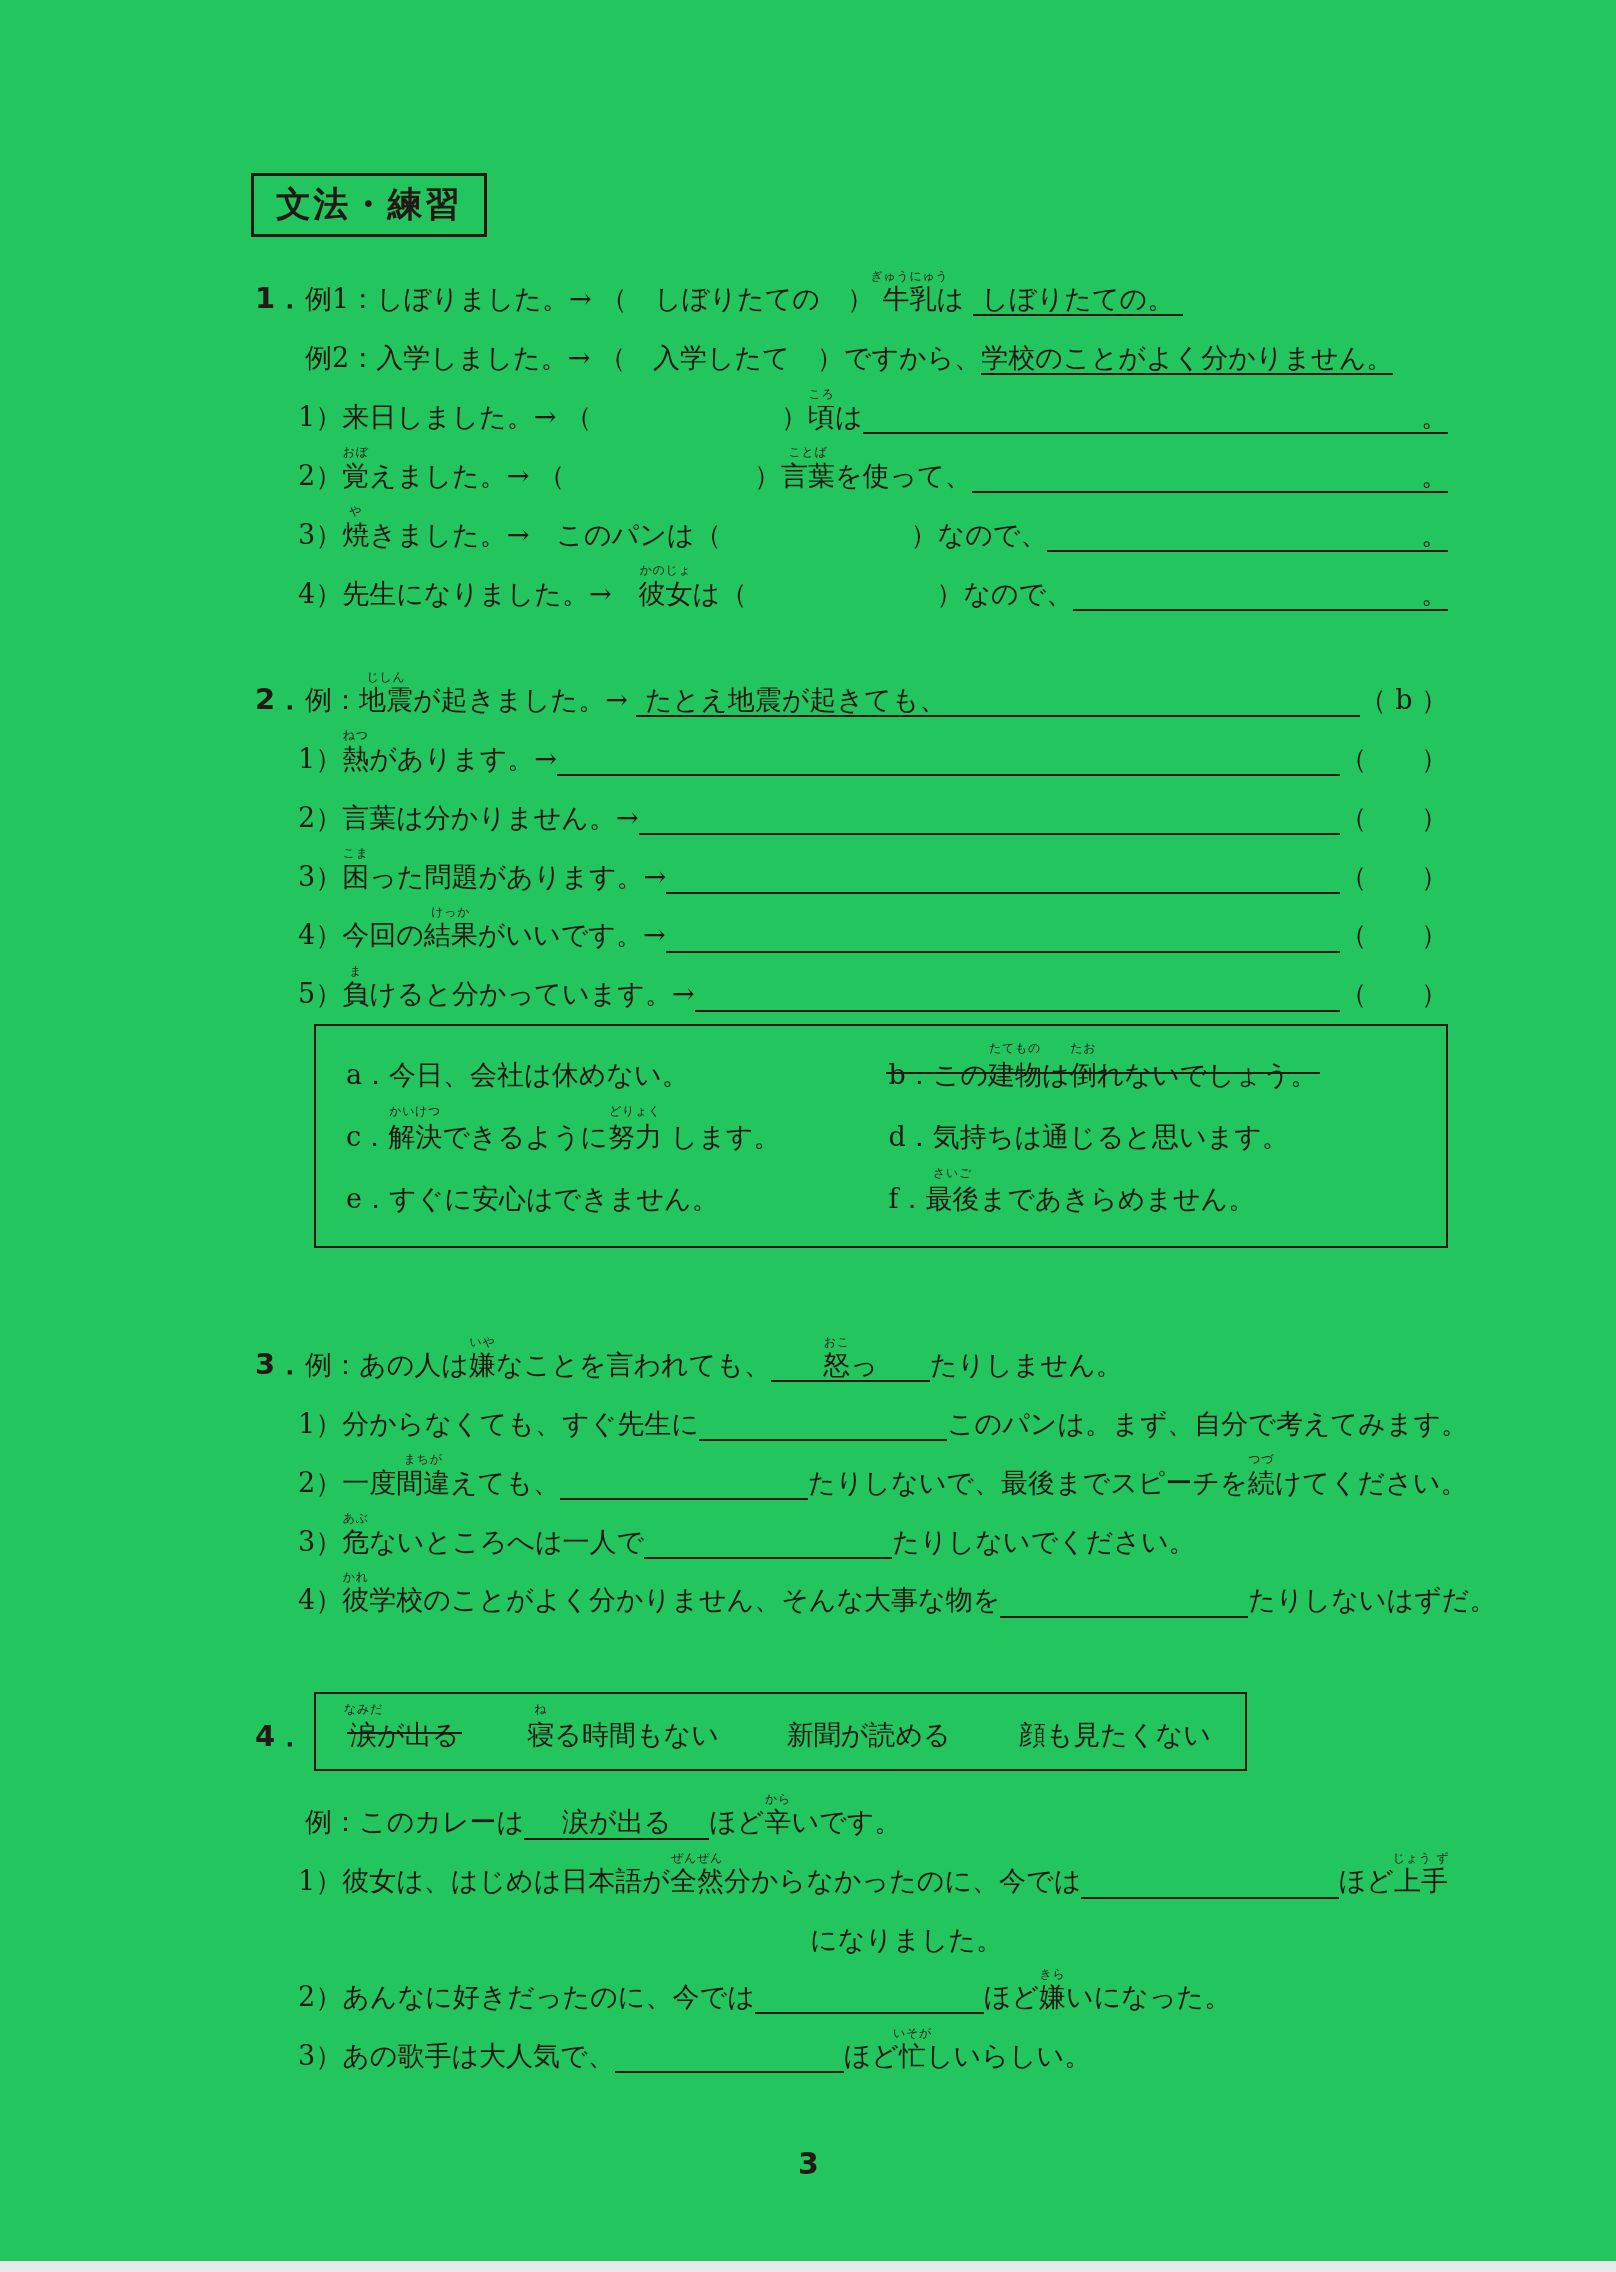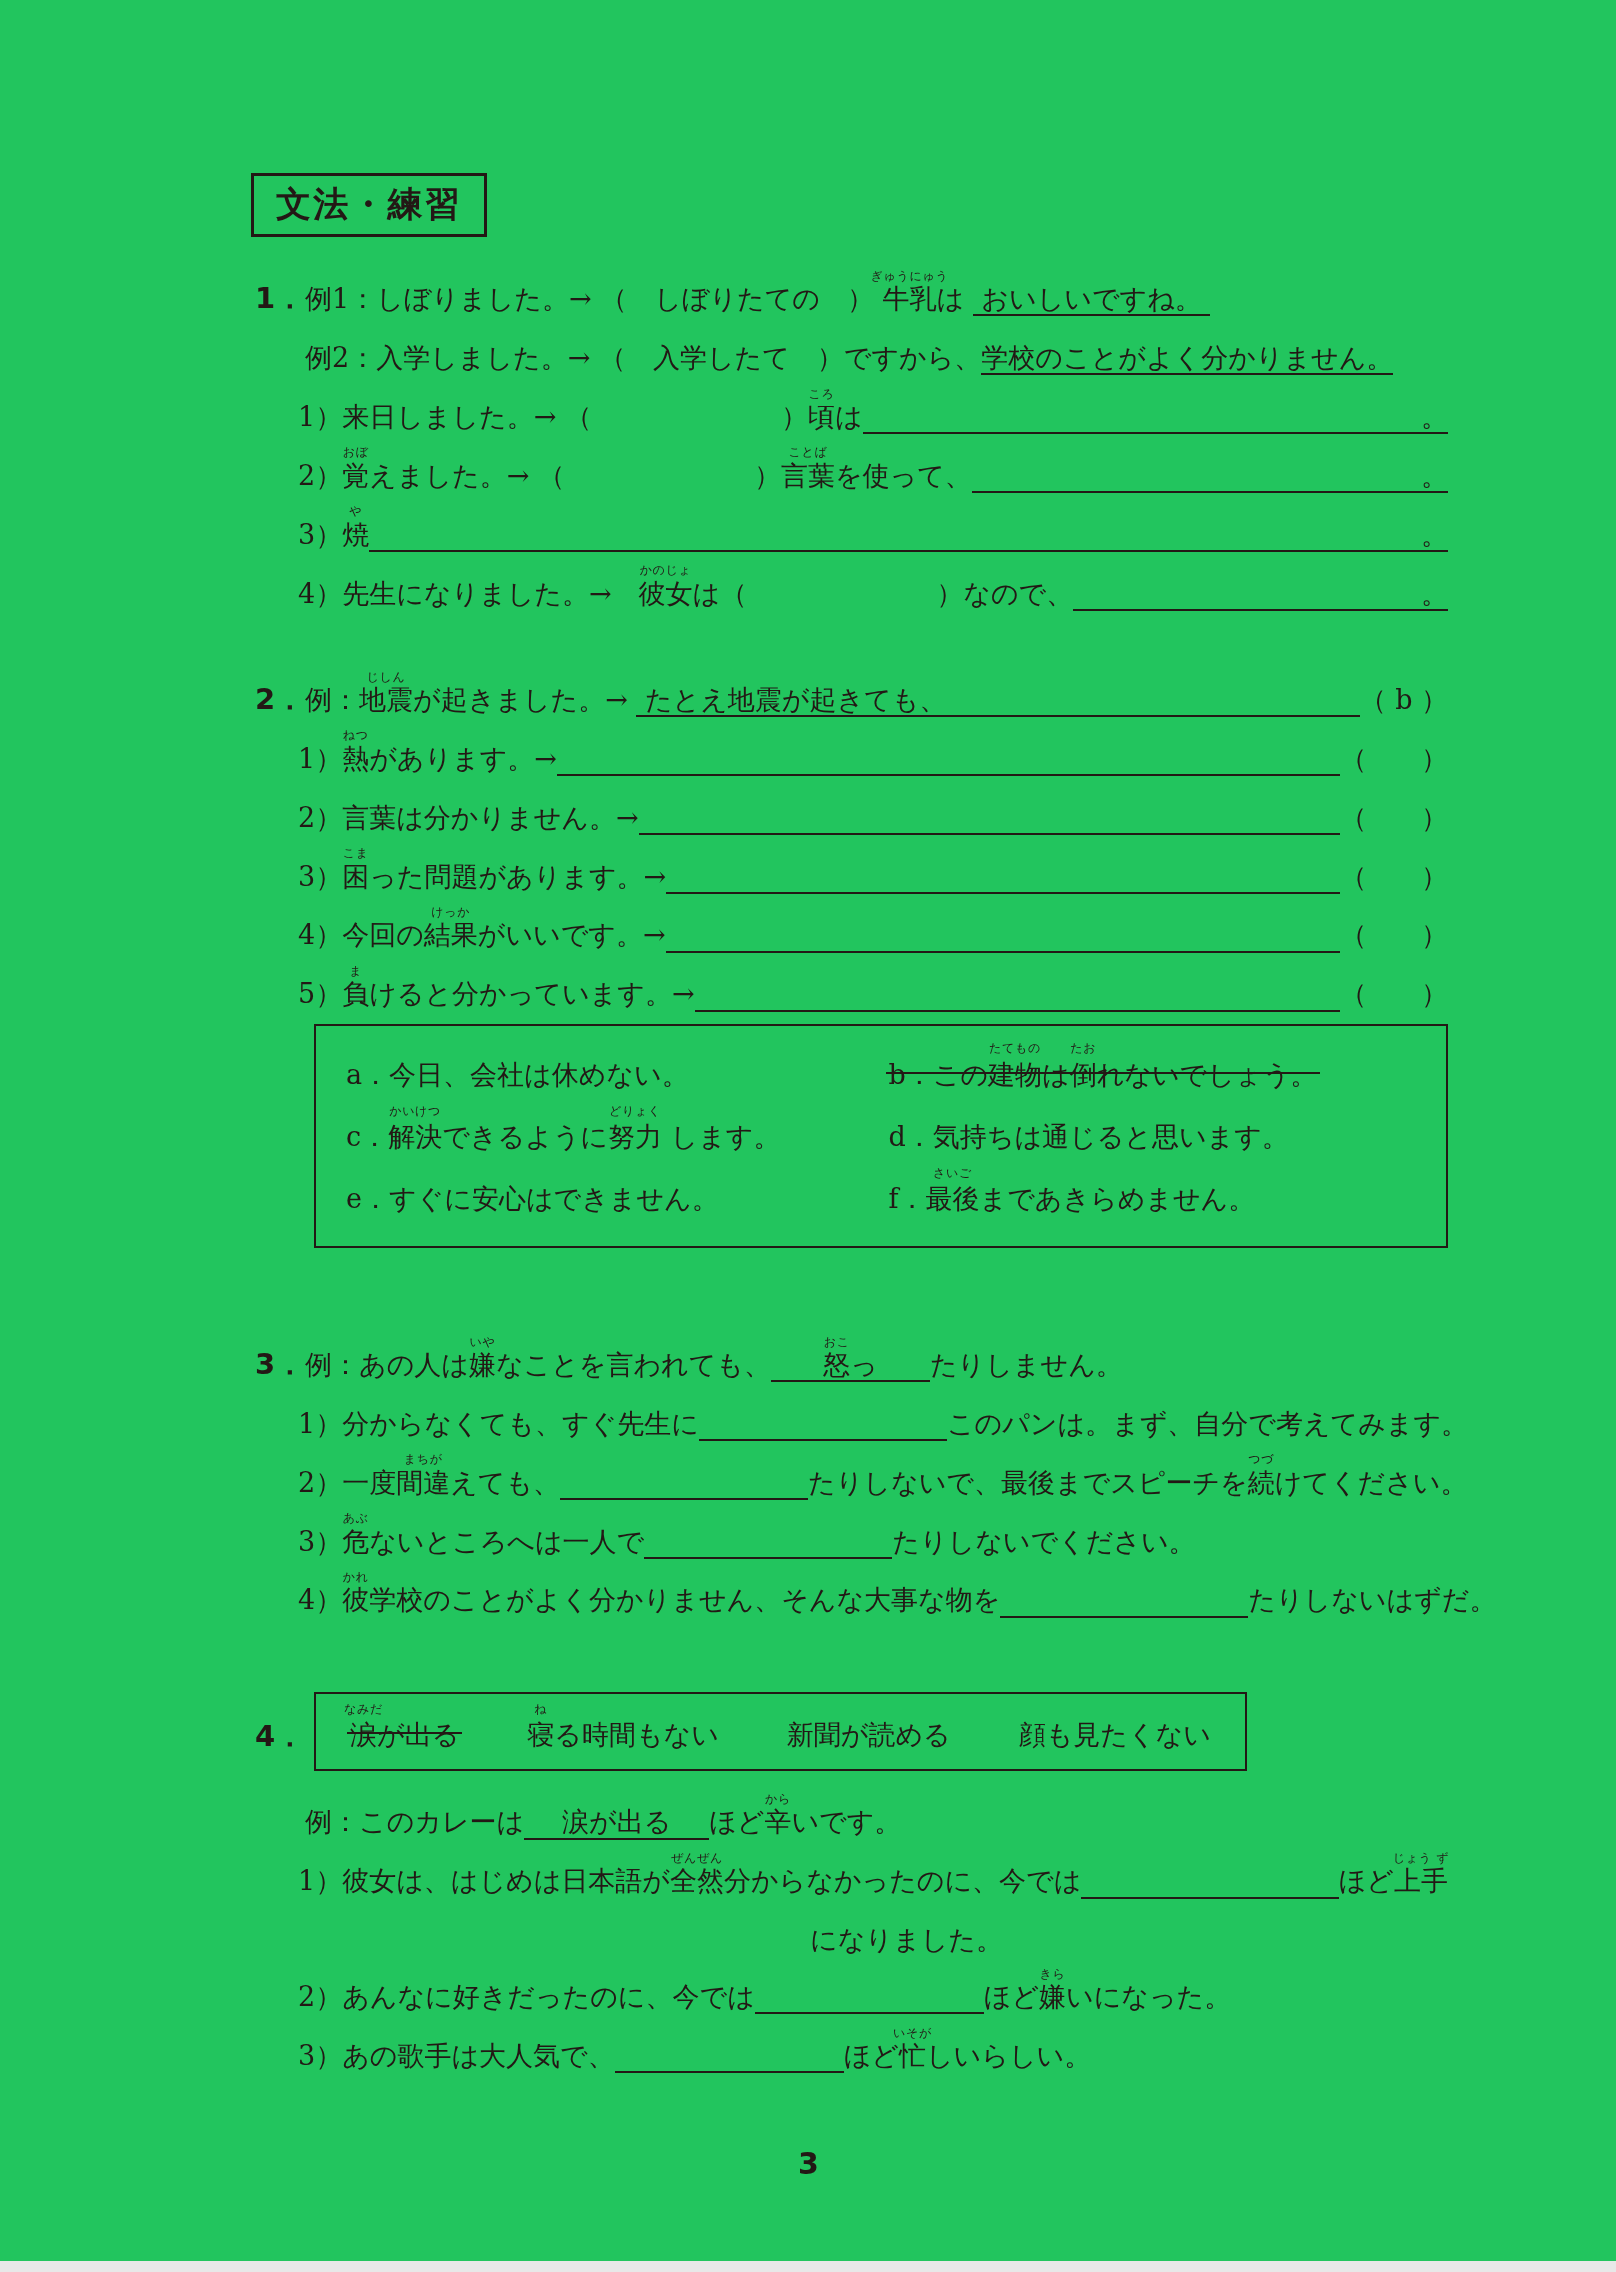--- a/index.html
+++ b/index.html
@@ -113,39 +113,40 @@
 </style>
 </head>
 <body>
 
 <div class="page">
   <div class="title-box">
     <span>文法・練習</span>
   </div>
   <div class="content" id="content">
       <div class="section s0">
-        <div class="line"><span class="secnum">1．</span><span class="tx">例1：しぼりました。→ （　しぼりたての　） </span><span class="r">牛乳<span class="rt">ぎゅうにゅう</span></span><span class="tx">は </span><span class="u"><span class="tx"> おいしいですね。 </span></span></div>
+        <div class="line"><span class="secnum">1．</span><span class="tx">例1：しぼりました。→ （　しぼりたての　） </span><span class="r">牛乳<span class="rt">ぎゅうにゅう</span></span><span class="tx">は </span><span class="u"><span class="tx"> しぼりたての。 </span></span></div>
         <div class="line ind-ex"><span class="tx">例2：入学しました。→ （　入学したて　）ですから、</span><span class="u"><span class="tx">学校のことがよく分かりません。</span></span></div>
         <div class="line flex ind-1">
           <span class="tx">1）来日しました。→ （　　　　　　　）</span>
           <span class="r">頃<span class="rt">ころ</span></span>
           <span class="tx">は</span>
           <span class="bl fill">。</span>
         </div>
         <div class="line flex ind-1">
           <span class="tx">2）</span>
           <span class="r">覚<span class="rt">おぼ</span></span>
           <span class="tx">えました。→ （　　　　　　　）</span>
           <span class="r">言葉<span class="rt">ことば</span></span>
           <span class="tx">を使って、</span>
           <span class="bl fill">。</span>
         </div>
         <div class="line flex ind-1">
           <span class="tx">3）</span>
           <span class="r">焼<span class="rt">や</span></span>
+          <span class="tx">きました。→　このパンは（　　　　　　　）なので、</span>
           <span class="bl fill">。</span>
         </div>
         <div class="line flex ind-1">
           <span class="tx">4）先生になりました。→　</span>
           <span class="r">彼女<span class="rt">かのじょ</span></span>
           <span class="tx">は（　　　　　　　）なので、</span>
           <span class="bl fill">。</span>
         </div>
       </div>
       <div class="section s1">

